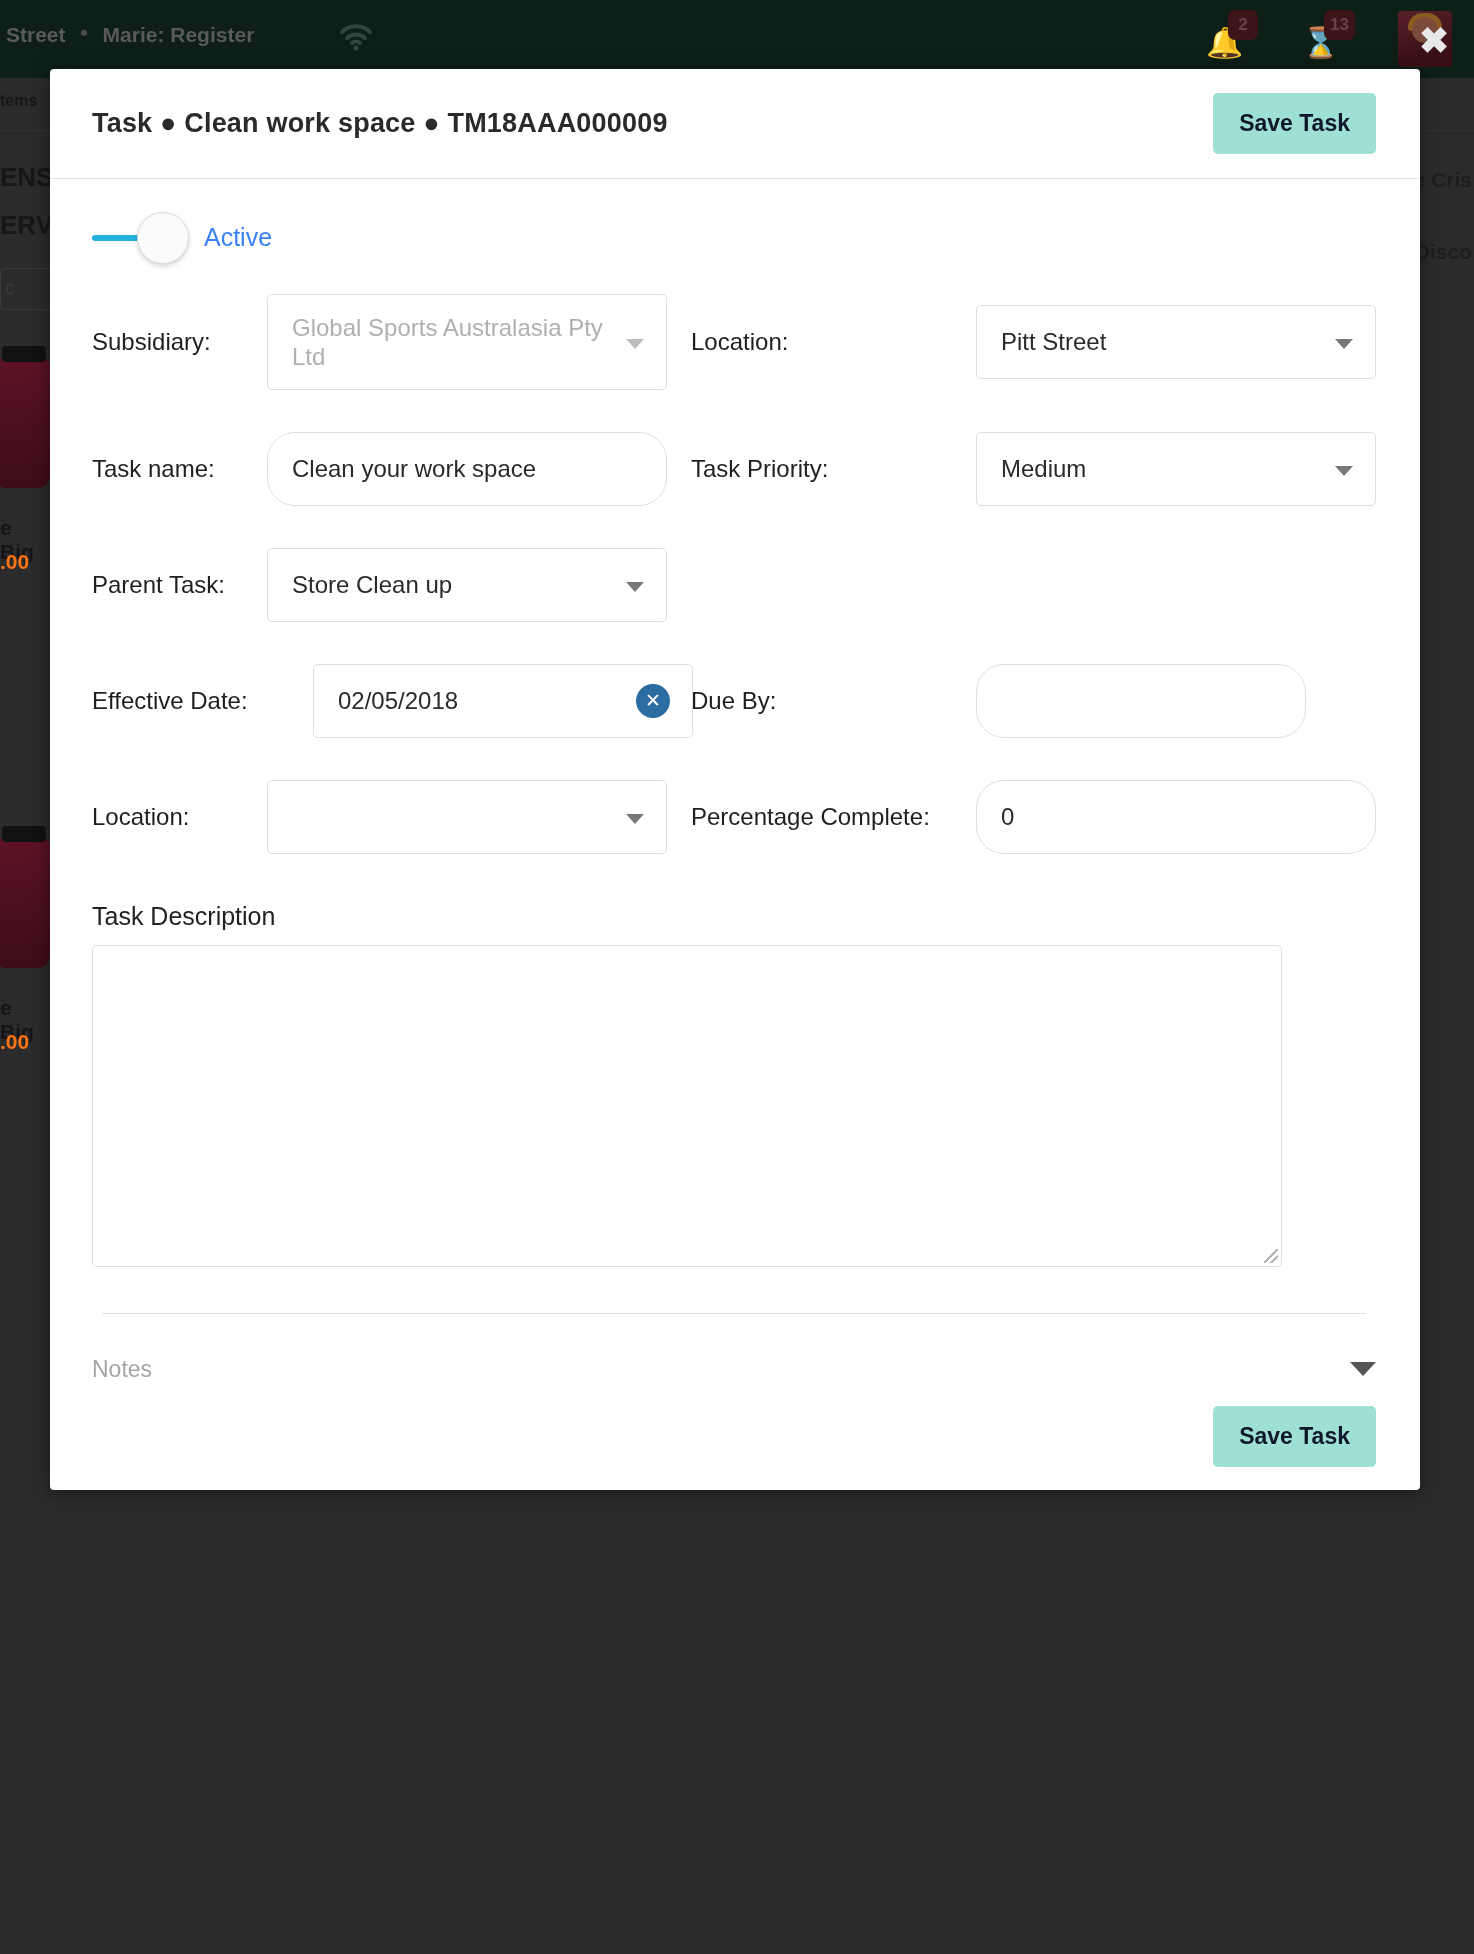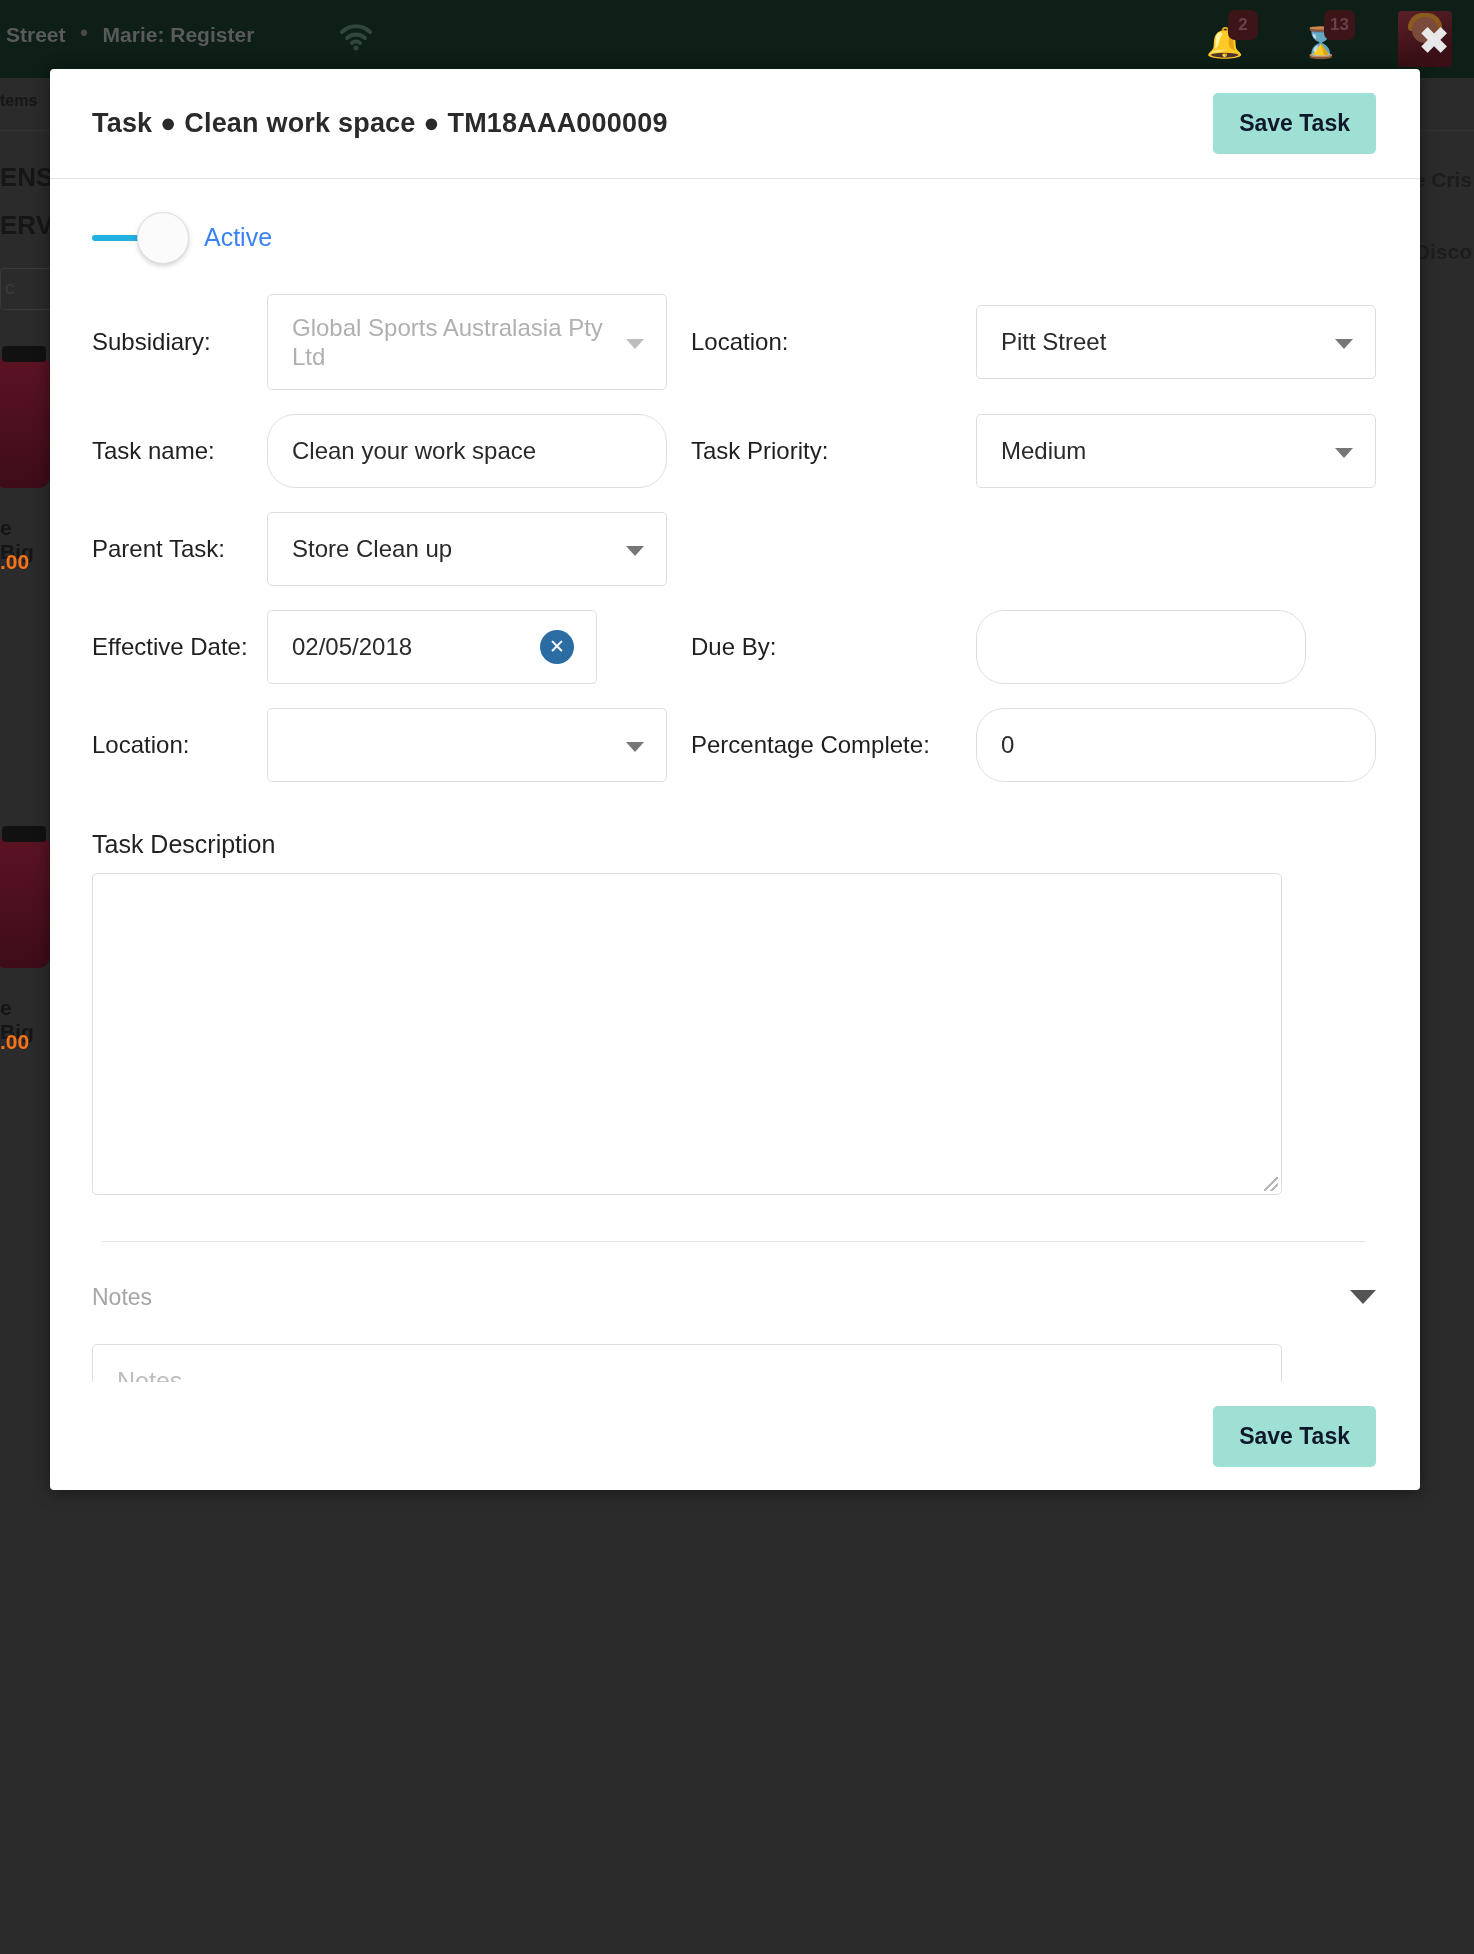--- a/index.html
+++ b/index.html
@@ -163,21 +163,21 @@
   .toggle-knob {
     position: absolute; left: 45px; top: -15px;
     width: 52px; height: 52px; border-radius: 50%;
     background: #fbfbfb;
     border: 1px solid #dcdcdc;
     box-shadow: 0 2px 5px rgba(0,0,0,0.18);
   }
   .toggle-label { font-size: 25px; color: #3b82f6; }
 
   
-  .grid { display: grid; grid-template-columns: 175px 400px 1fr 400px; row-gap: 24px; align-items: center; }
+  .grid { display: grid; grid-template-columns: 175px 400px 1fr 400px; row-gap: 42px; align-items: center; }
   .f-label { font-size: 24px; color: #1f1f1f; line-height: 1.28; padding-right: 10px; }
   .f-label.right-col { padding-left: 24px; }
 
   .field {
     position: relative;
     min-height: 74px;
     border: 1px solid #dedede;
     border-radius: 5px;
     background: #fff;
     display: flex; align-items: center;
@@ -352,21 +352,21 @@
 
         <div class="f-label">Parent Task:</div>
         <div class="field">
           <span>Store Clean up</span>
           <span class="caret"></span>
         </div>
         <div></div>
         <div></div>
 
         <div class="f-label">Effective Date:</div>
-        <div class="field" style="width:330px;">
+        <div class="field" style="width:380px;margin-left:46px;">
           <span>02/05/2018</span>
           <span class="clear-btn">✕</span>
         </div>
         <div class="f-label right-col">Due By:</div>
         <div class="field plain" style="width:330px;">
           <span></span>
         </div>
 
         <div class="f-label">Location:</div>
         <div class="field">

